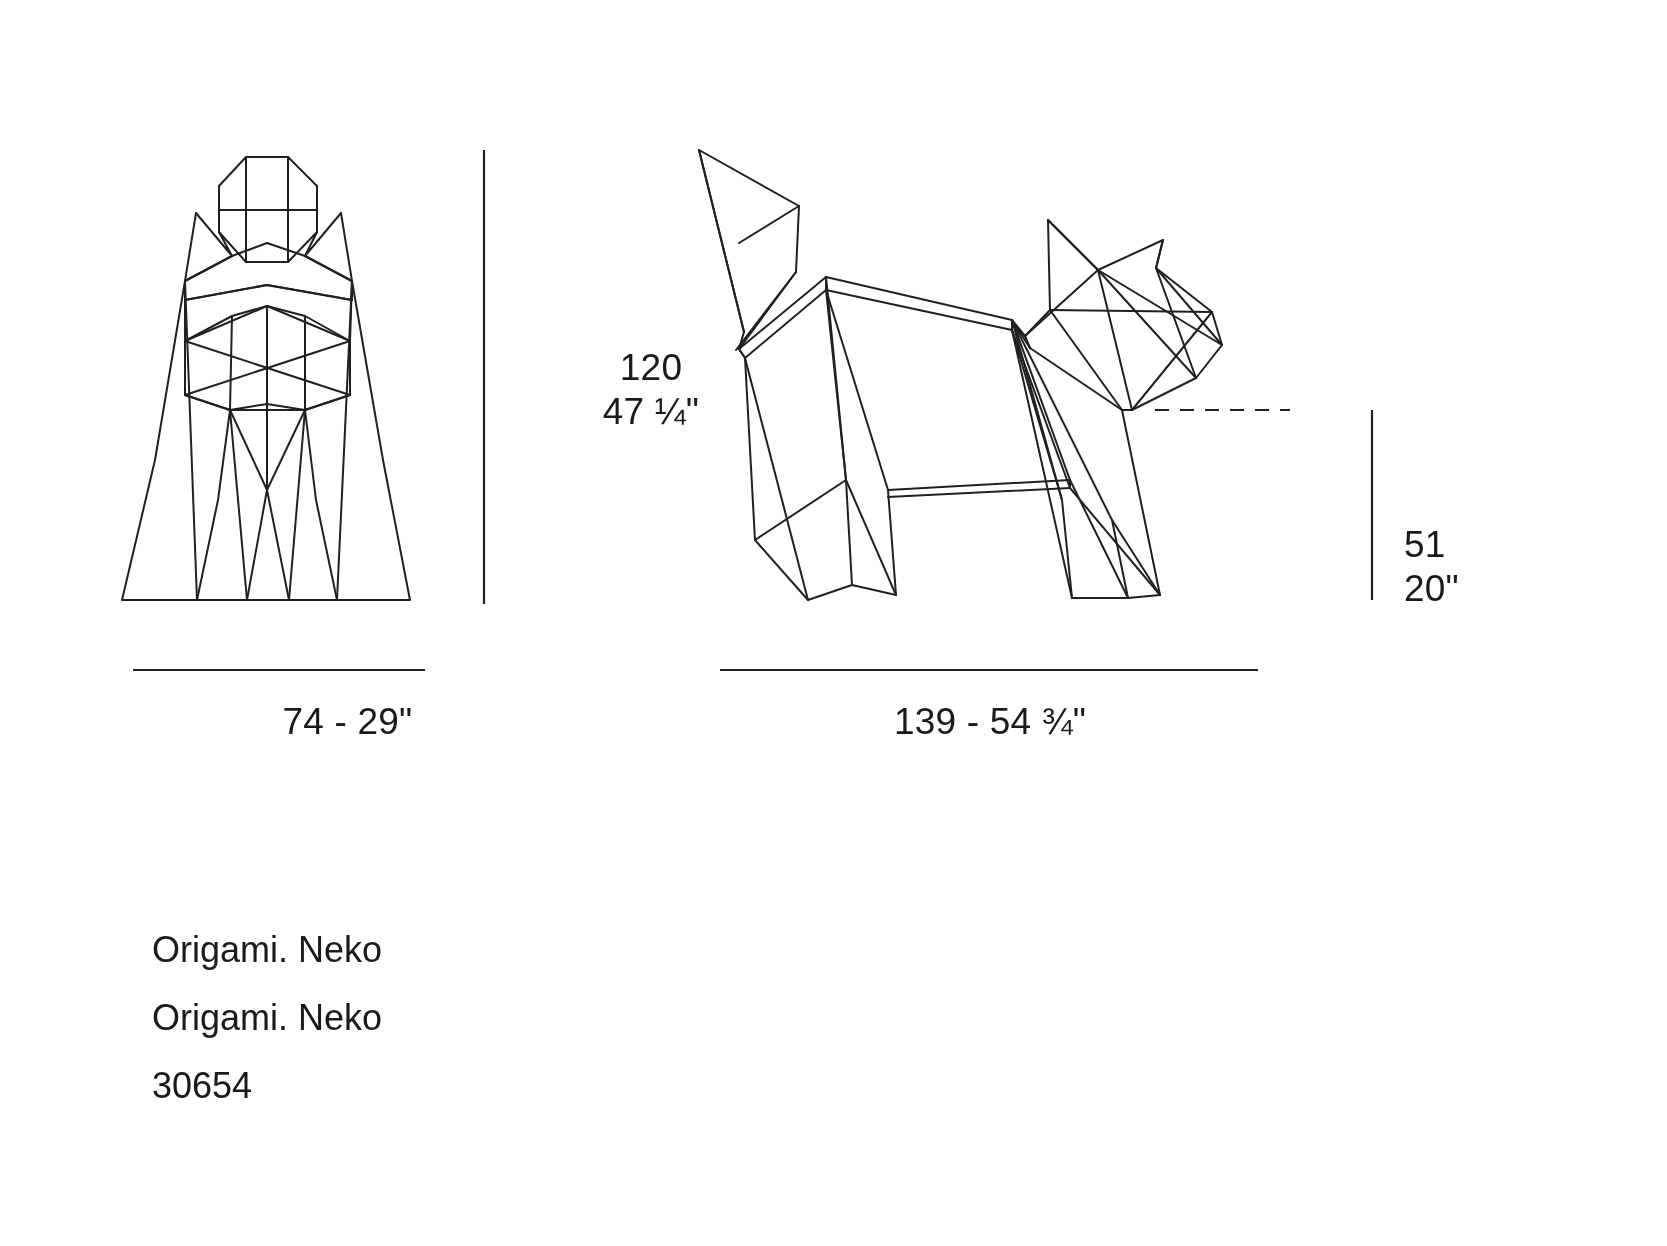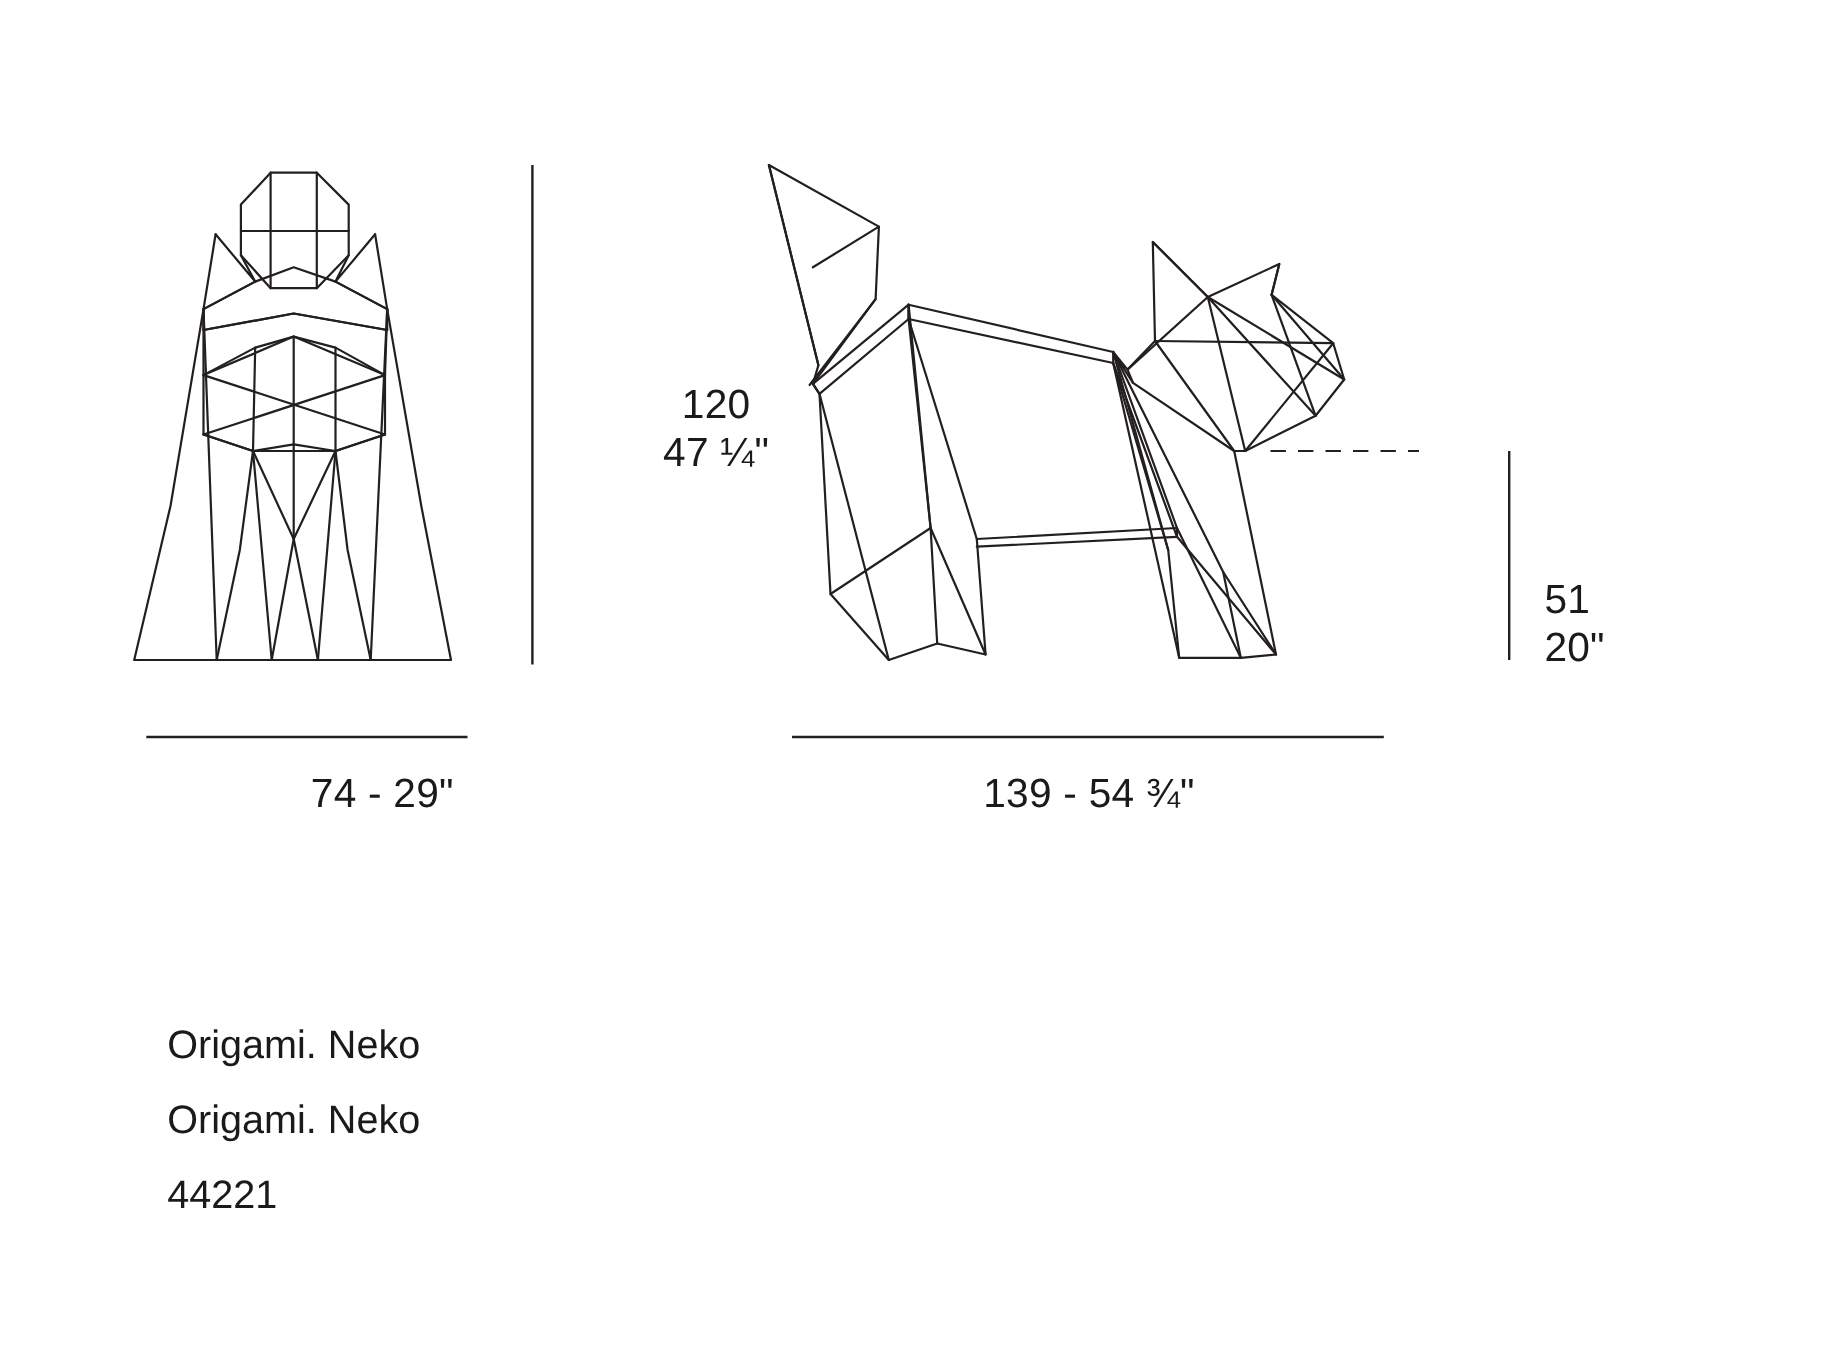--- a/index.html
+++ b/index.html
@@ -201,16 +201,16 @@
   <div class="dim-label right" id="seat-label">51
 20"</div>
 
   <div class="dim-label center" id="width-front-label">74 - 29"</div>
 
   <div class="dim-label center" id="width-side-label">139 - 54 ¾"</div>
 
   <div id="caption">
     <div>Origami. Neko</div>
     <div>Origami. Neko</div>
-    <div>44221</div>
+    <div>30654</div>
   </div>
 
 </div>
 
 </body></html>

